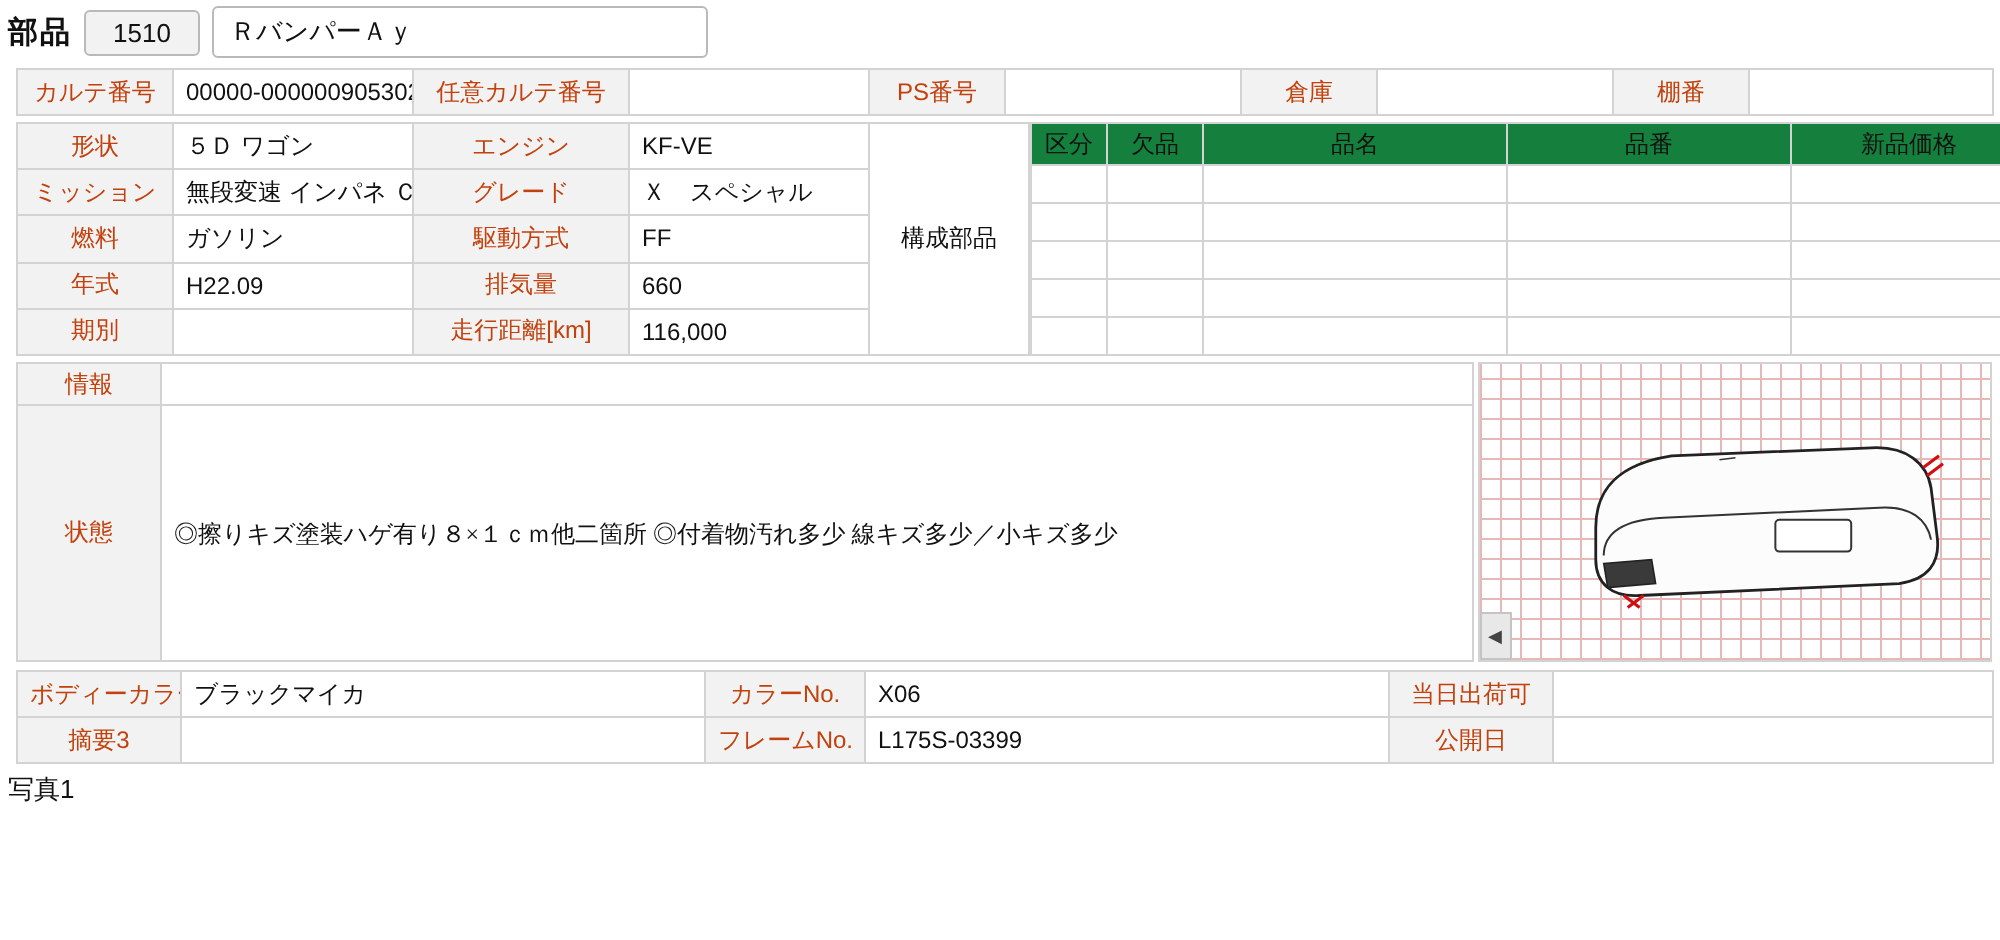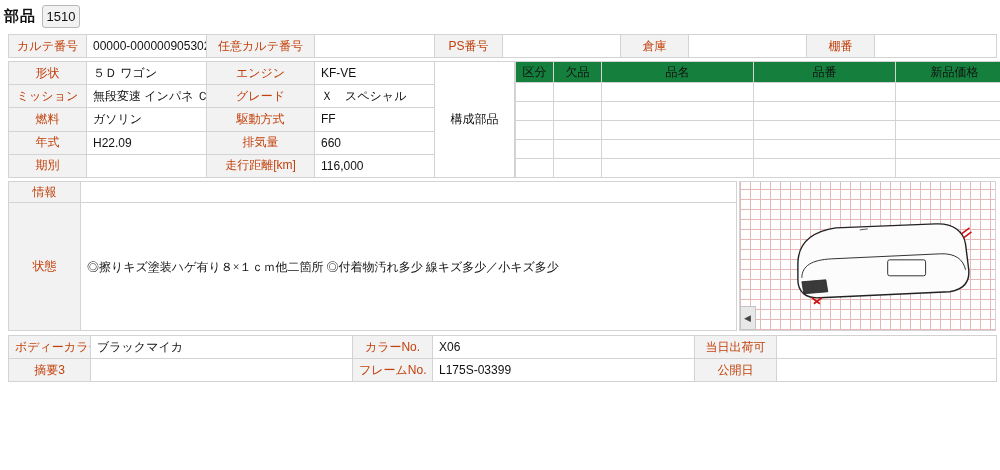--- a/index.html
+++ b/index.html
@@ -31,21 +31,21 @@
   }
   .header-title {
     font-size: 15px;
     font-weight: bold;
     letter-spacing: 1px;
   }
   .header-code {
     border: 1px solid #b9b9b9;
     background: #f2f2f2;
     border-radius: 3px;
-    padding: 3px 0;
+    padding: 3px 10px;
     font-size: 13px;
     min-width: 36px;
     text-align: center;
   }
   .header-name {
     border: 1px solid #b9b9b9;
     background: #ffffff;
     border-radius: 3px;
     padding: 3px 8px;
     font-size: 13px;
@@ -170,20 +170,21 @@
   }
 </style>
 </head>
 <body>
 
 <div class="app">
 
   <div class="header">
     <div class="header-title">部品</div>
     <div class="header-code">1510</div>
+    <div class="header-name">ＲバンパーＡｙ</div>
   </div>
 
   <table class="grid sec1">
     <colgroup>
       <col style="width:78px">
         <col style="width:120px">
       <col style="width:108px">
         <col style="width:120px">
       <col style="width:68px">
         <col style="width:118px">
@@ -370,14 +371,15 @@
         <td class="lbl">摘要3</td>
         <td class="val"></td>
         <td class="lbl">フレームNo.</td>
         <td class="val">L175S-03399</td>
         <td class="lbl">公開日</td>
         <td class="val"></td>
       </tr>
     </tbody>
   </table>
 
+  <div class="footer">写真1</div>
 
 </div>
 
 </body></html>

